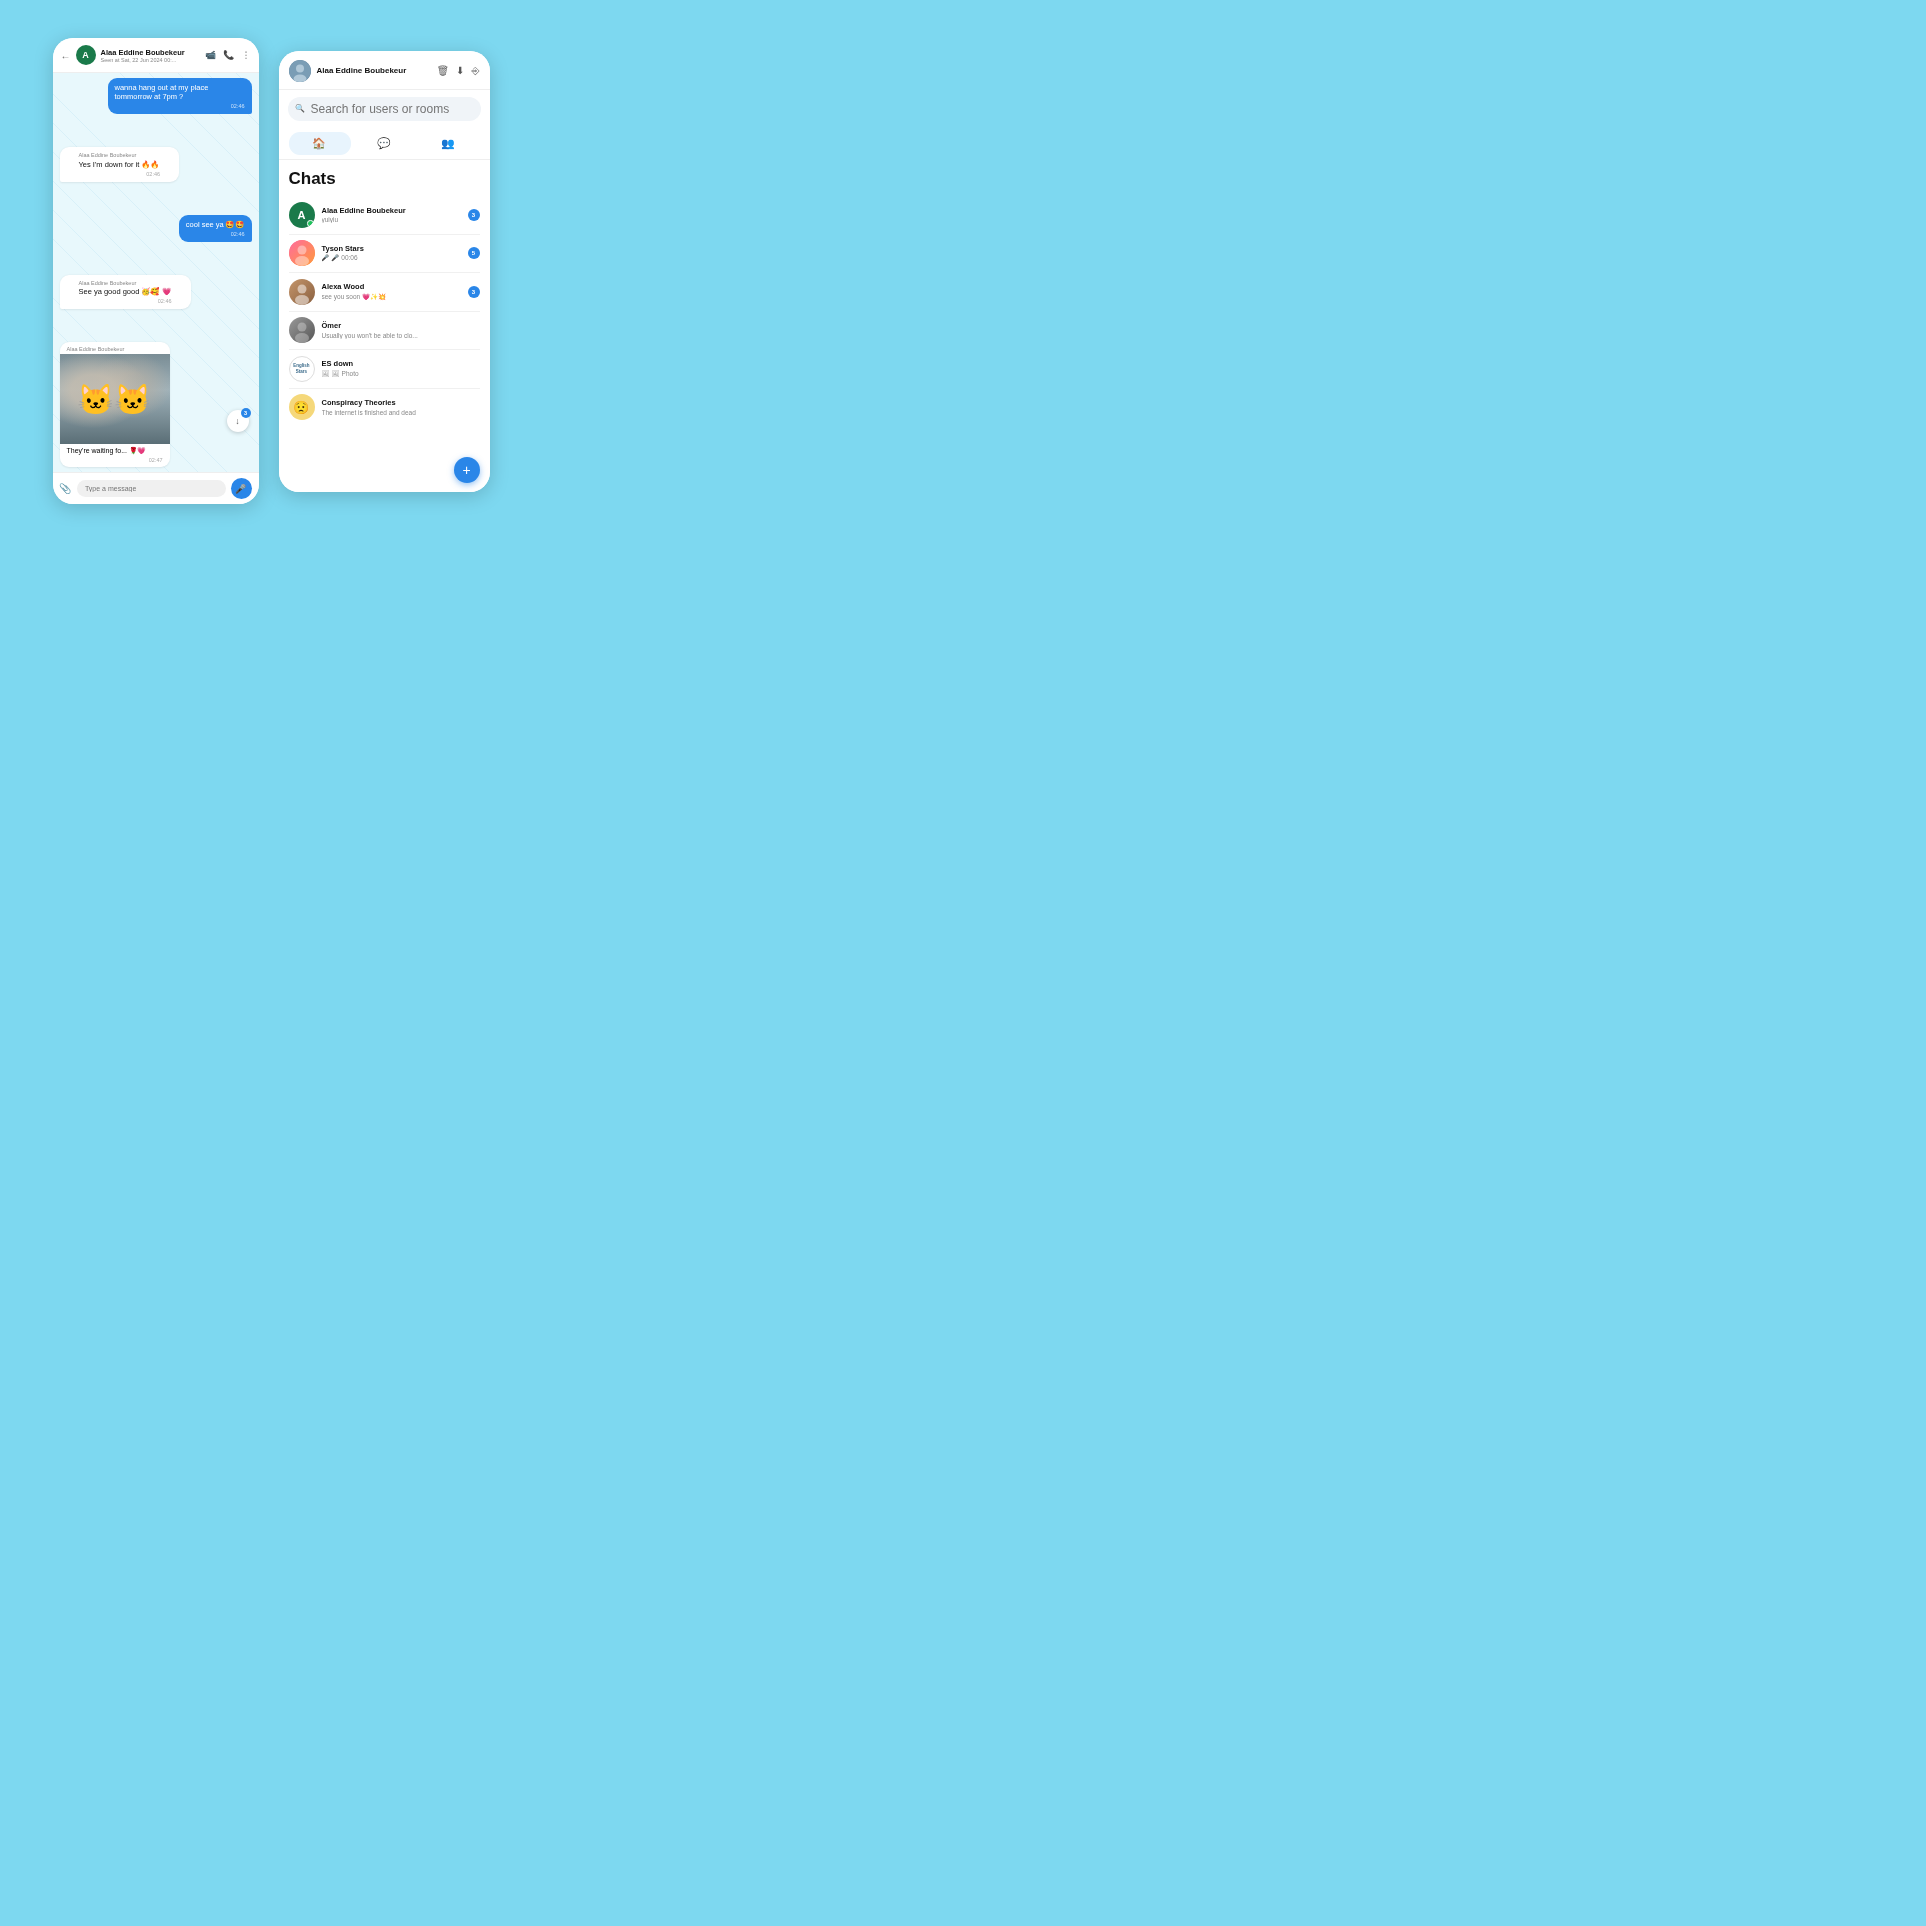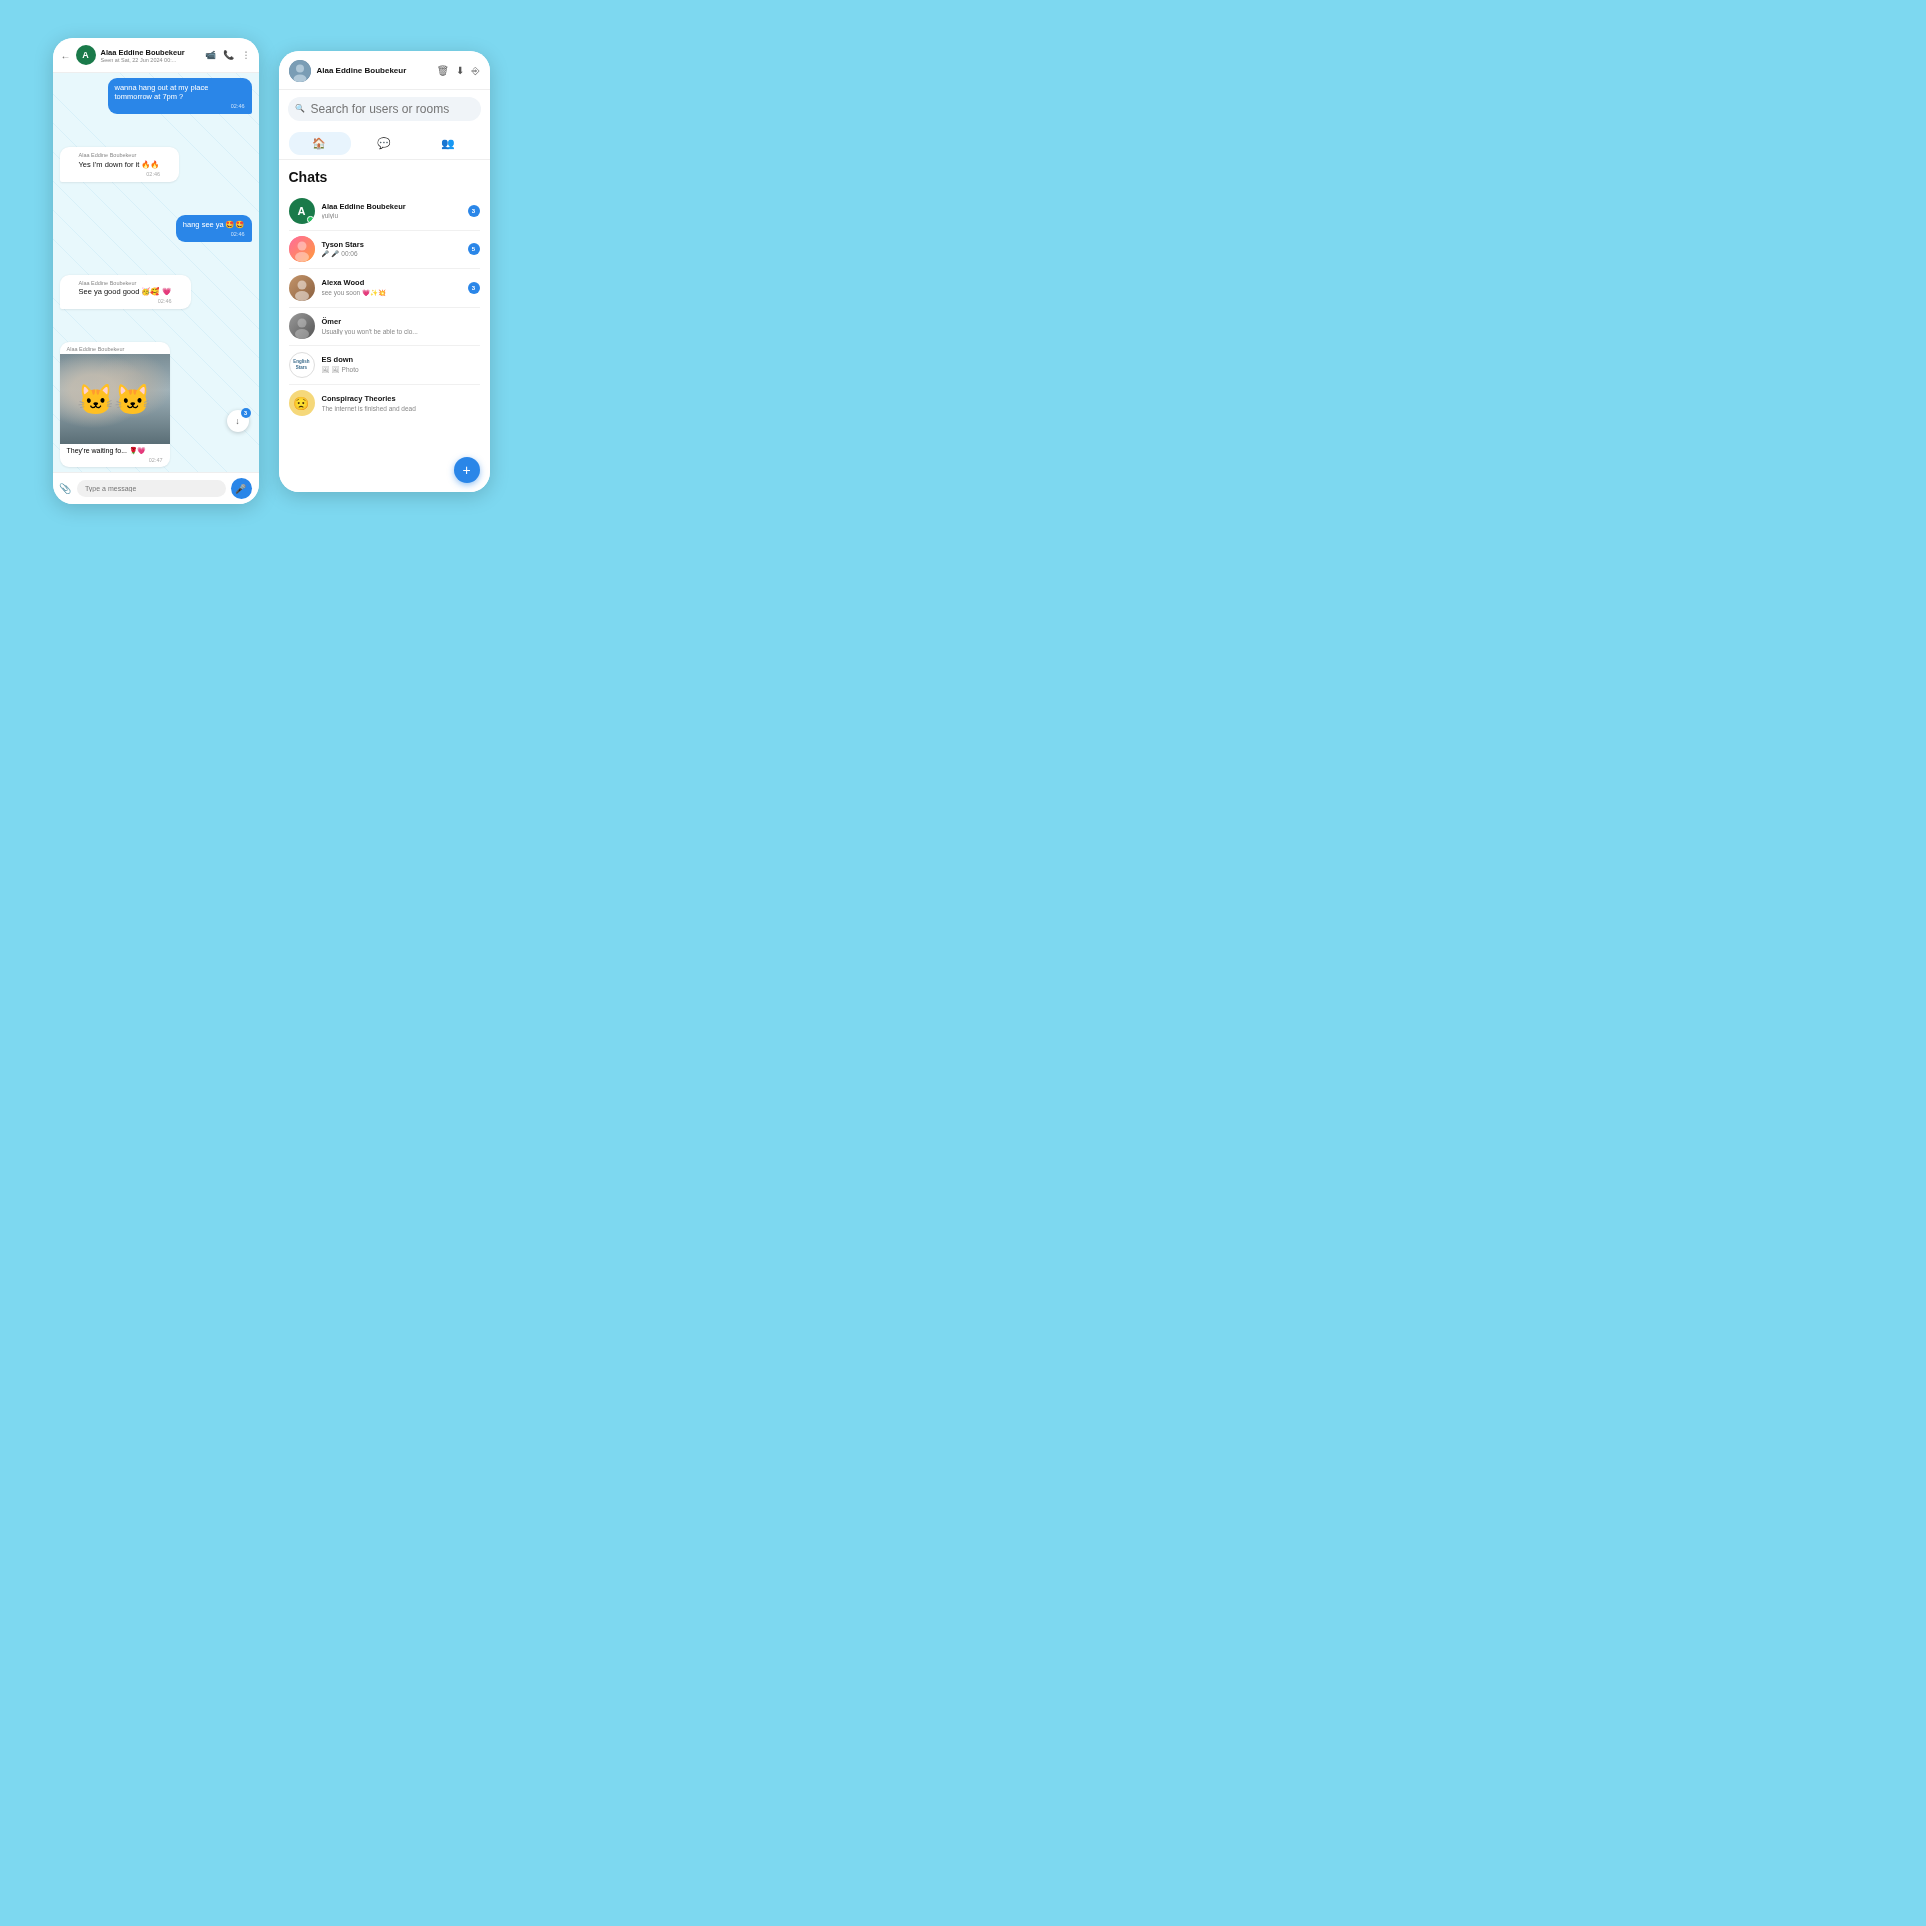--- a/index.html
+++ b/index.html
@@ -389,21 +389,21 @@
 
     
     .chats-section {
       flex: 1;
       background: white;
       overflow-y: auto;
       padding: 7px 0;
     }
 
     .chats-title {
-      font-size: 14px;
+      font-size: 17px;
       font-weight: 700;
       color: #111;
       padding: 2px 10px 7px;
     }
 
     .chat-item {
       display: flex;
       align-items: center;
       padding: 6px 10px;
       gap: 7px;
@@ -543,21 +543,21 @@
       <div class="time">02:46</div>
     </div>
 
     <div class="bubble-received">
       <div class="sender-name">Alaa Eddine Boubekeur</div>
       <div>Yes I'm down for it 🔥🔥</div>
       <div class="time">02:46</div>
     </div>
 
     <div class="bubble-sent">
-      <div>hang see ya 🤩🤩</div>
+      <div>cool see ya 🤩🤩</div>
       <div class="time">02:46</div>
     </div>
 
     <div class="bubble-received">
       <div class="sender-name">Alaa Eddine Boubekeur</div>
       <div>See ya good good 🥳🥰 💗</div>
       <div class="time">02:46</div>
     </div>
 
     <div class="bubble-image">

